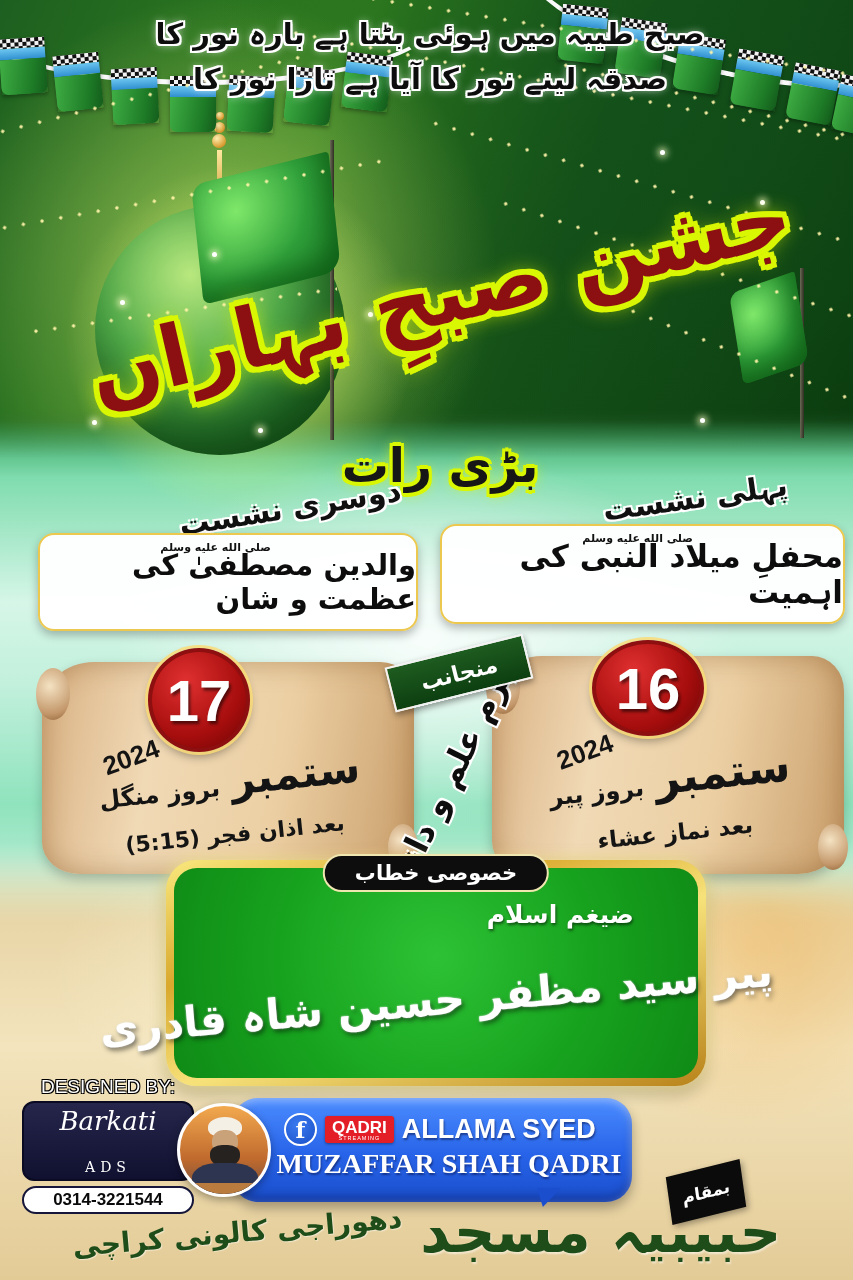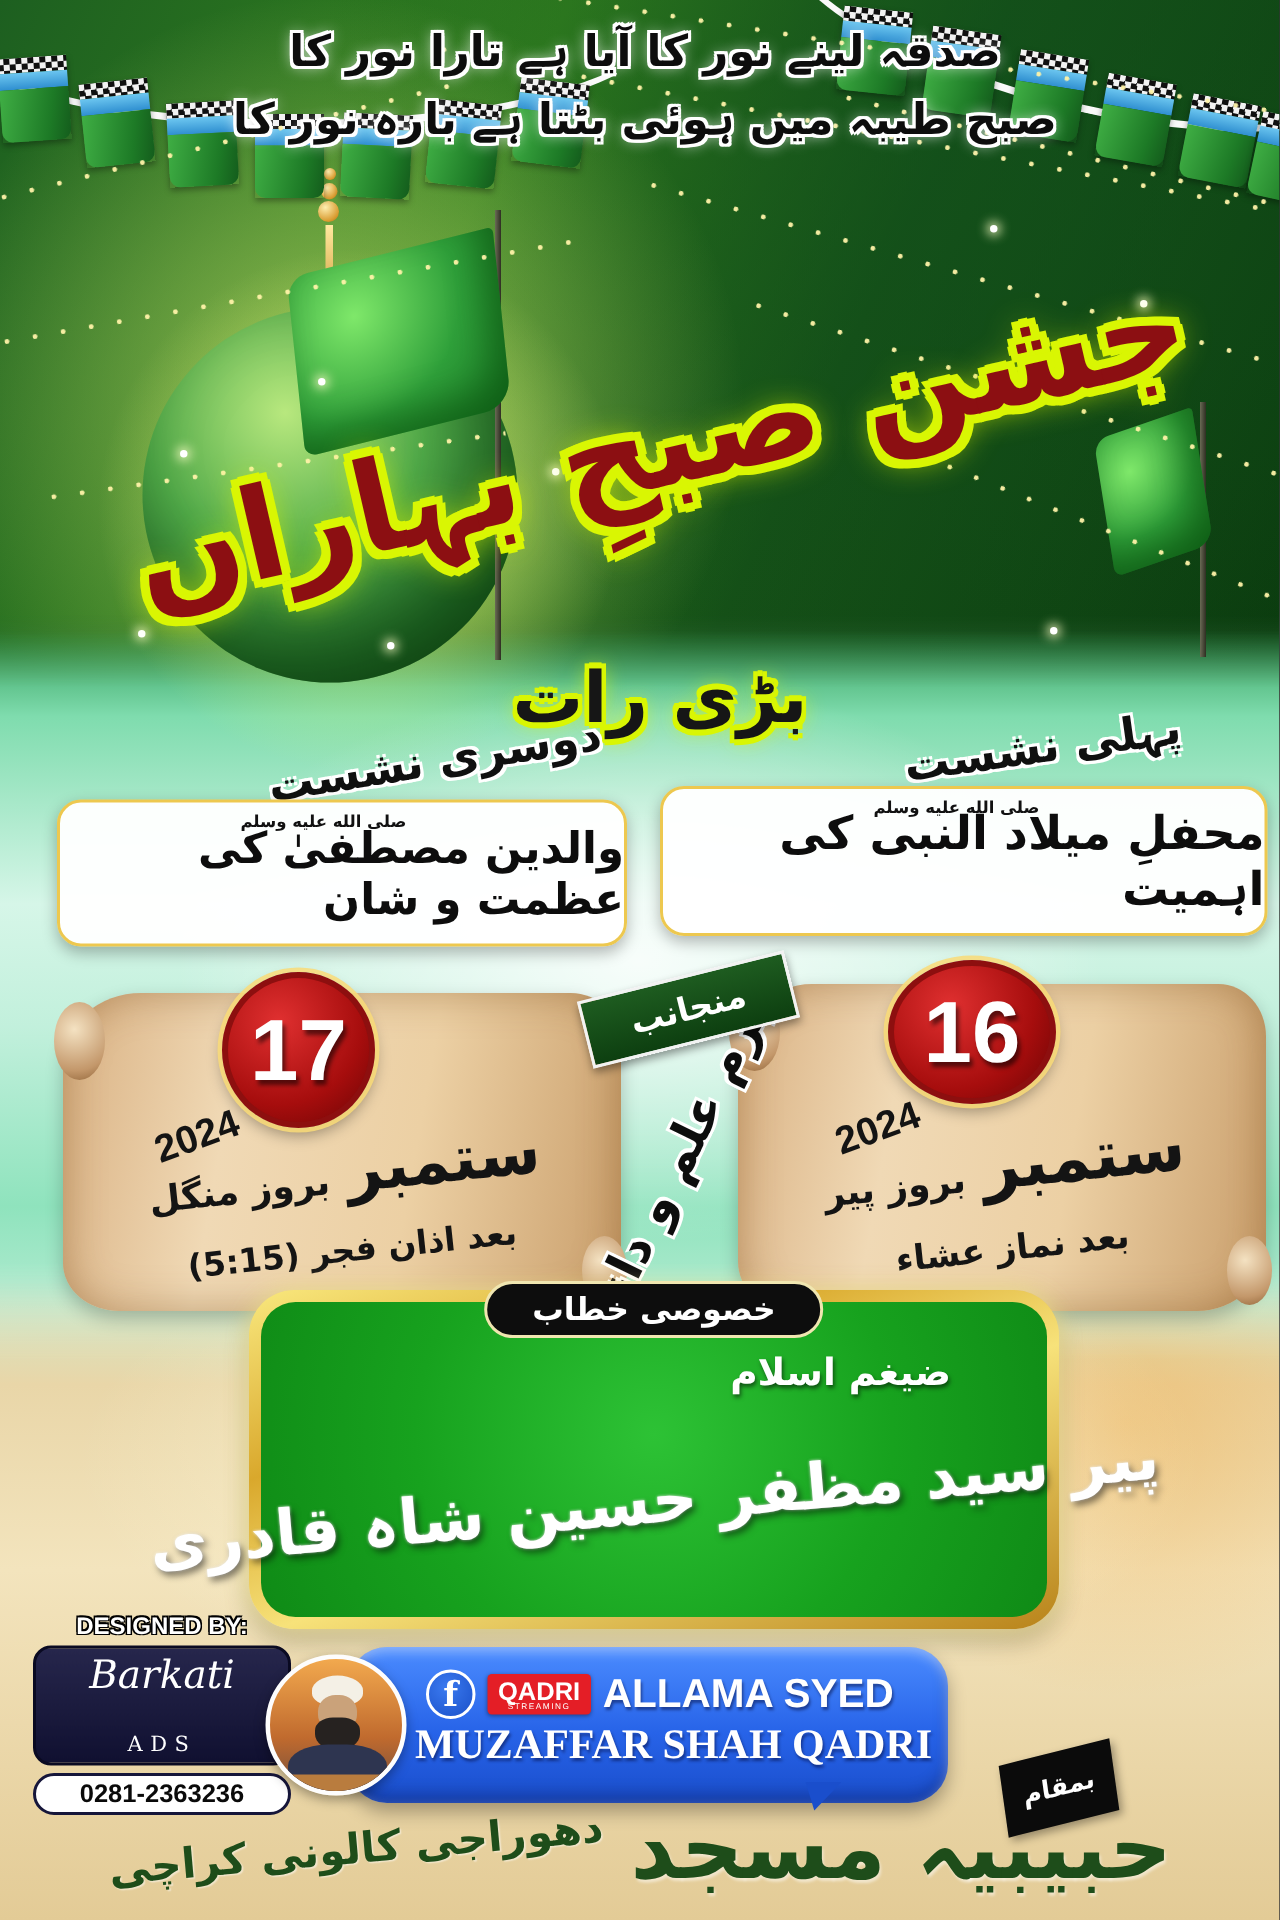--- a/index.html
+++ b/index.html
@@ -132,21 +132,21 @@
     padding:5px 30px; border-radius:22px; border:2px solid #f0e6b0; white-space:nowrap; }
   .special-prefix{ position:absolute; top:32px; right:64px; color:#fff; font-weight:bold; font-size:25px;
     text-shadow:1px 2px 3px rgba(0,0,0,.55); }
   .speaker-name{ position:absolute; left:0; right:0; top:62px; bottom:8px;
     display:flex; align-items:center; justify-content:center; transform:rotate(-5deg);
     color:#fff; font-weight:bold; font-size:42px; white-space:nowrap;
     text-shadow:2px 3px 5px rgba(0,0,0,.5), 0 0 2px #fff; }
 
   
   .designed{ position:absolute; left:22px; top:1076px; width:172px; z-index:6; text-align:center; }
-  .designed-heading{ font-family:"Liberation Sans",sans-serif; font-weight:bold; font-size:16px; color:#fff;
+  .designed-heading{ font-family:"Liberation Sans",sans-serif; font-weight:normal; font-size:19px; color:#fff;
     text-shadow:-1px -1px 0 #000,1px -1px 0 #000,-1px 1px 0 #000,1px 1px 0 #000; }
   .designed-box{ margin-top:3px; background:linear-gradient(180deg,#26264c,#101030);
     border:2px solid #0a0a22; border-radius:12px; padding:5px 6px 4px; color:#fff; }
   .brand{ font-family:"DejaVu Serif",serif; font-style:italic; font-size:26px; line-height:1.05; }
   .brand-sub{ font-family:"DejaVu Serif",serif; font-size:14px; letter-spacing:5px;margin-top:24px; }
   .designed-phone{ margin-top:5px; background:#fff; border:2px solid #16163a; border-radius:14px;
     font-family:"Liberation Sans",sans-serif; font-weight:bold; font-size:17px; color:#0a0a0a; padding:2px 0; }
 
   
   .fb-banner{ position:absolute; left:232px; top:1098px; width:400px; height:104px; z-index:6;
@@ -292,22 +292,22 @@
       <div class="spark" style="left: 92px; top: 420px;"></div>
       <div class="spark" style="left: 258px; top: 428px;"></div>
       <div class="spark" style="left: 700px; top: 418px;"></div>
       <div class="spark" style="left: 760px; top: 200px;"></div>
       <div class="spark" style="left: 660px; top: 150px;"></div>
       <div class="spark" style="left: 212px; top: 252px;"></div>
       <div class="spark" style="left: 368px; top: 312px;"></div>
     </div>
 
   <div class="couplet urdu">
+    <div>صبح طیبہ میں ہوئی بٹتا ہے بارہ نور کا</div>
     <div>صدقہ لینے نور کا آیا ہے تارا نور کا</div>
-    <div>صبح طیبہ میں ہوئی بٹتا ہے بارہ نور کا</div>
   </div>
 
   <div class="main-title urdu">جشن صبحِ بہاراں</div>
 
   <div class="big-night urdu">بڑی رات</div>
 
   <div class="s-label s-label-right urdu">پہلی نشست</div>
   <div class="s-box s-box-right urdu">
     <span class="honorific urdu" style="right:150px;">صلى الله عليه وسلم</span>
     <span>محفلِ میلاد النبی کی اہمیت</span>
@@ -353,21 +353,21 @@
       <div class="speaker-name urdu">پیر سید مظفر حسین شاہ قادری</div>
     </div>
   </div>
 
   <div class="designed">
     <div class="designed-heading">DESIGNED BY:</div>
     <div class="designed-box">
       <div class="brand">Barkati</div>
       <div class="brand-sub">ADS</div>
     </div>
-    <div class="designed-phone">0281-2363236</div>
+    <div class="designed-phone">0314-3221544</div>
   </div>
 
   <div class="fb-banner">
     <div class="fb-pointer"></div>
     <div class="avatar">
       <div class="turban"></div>
       <div class="face"></div>
       <div class="beard"></div>
       <div class="robe"></div>
       <div class="desk"></div>

